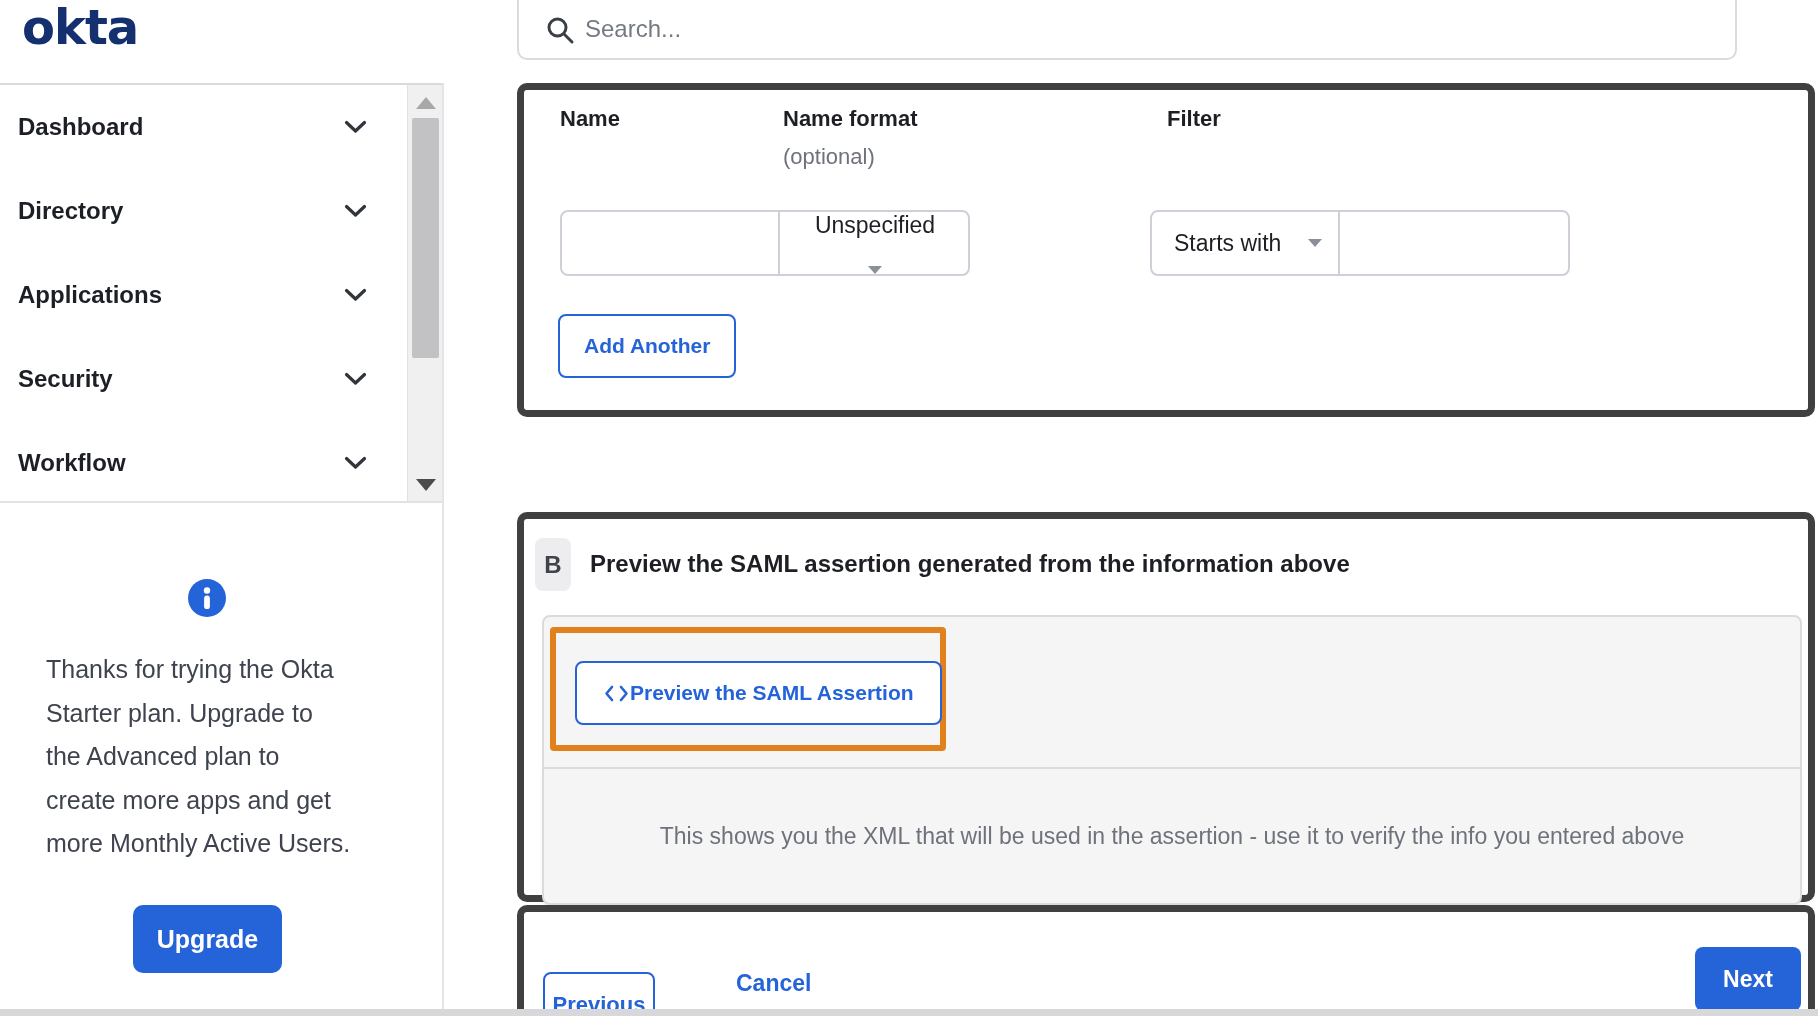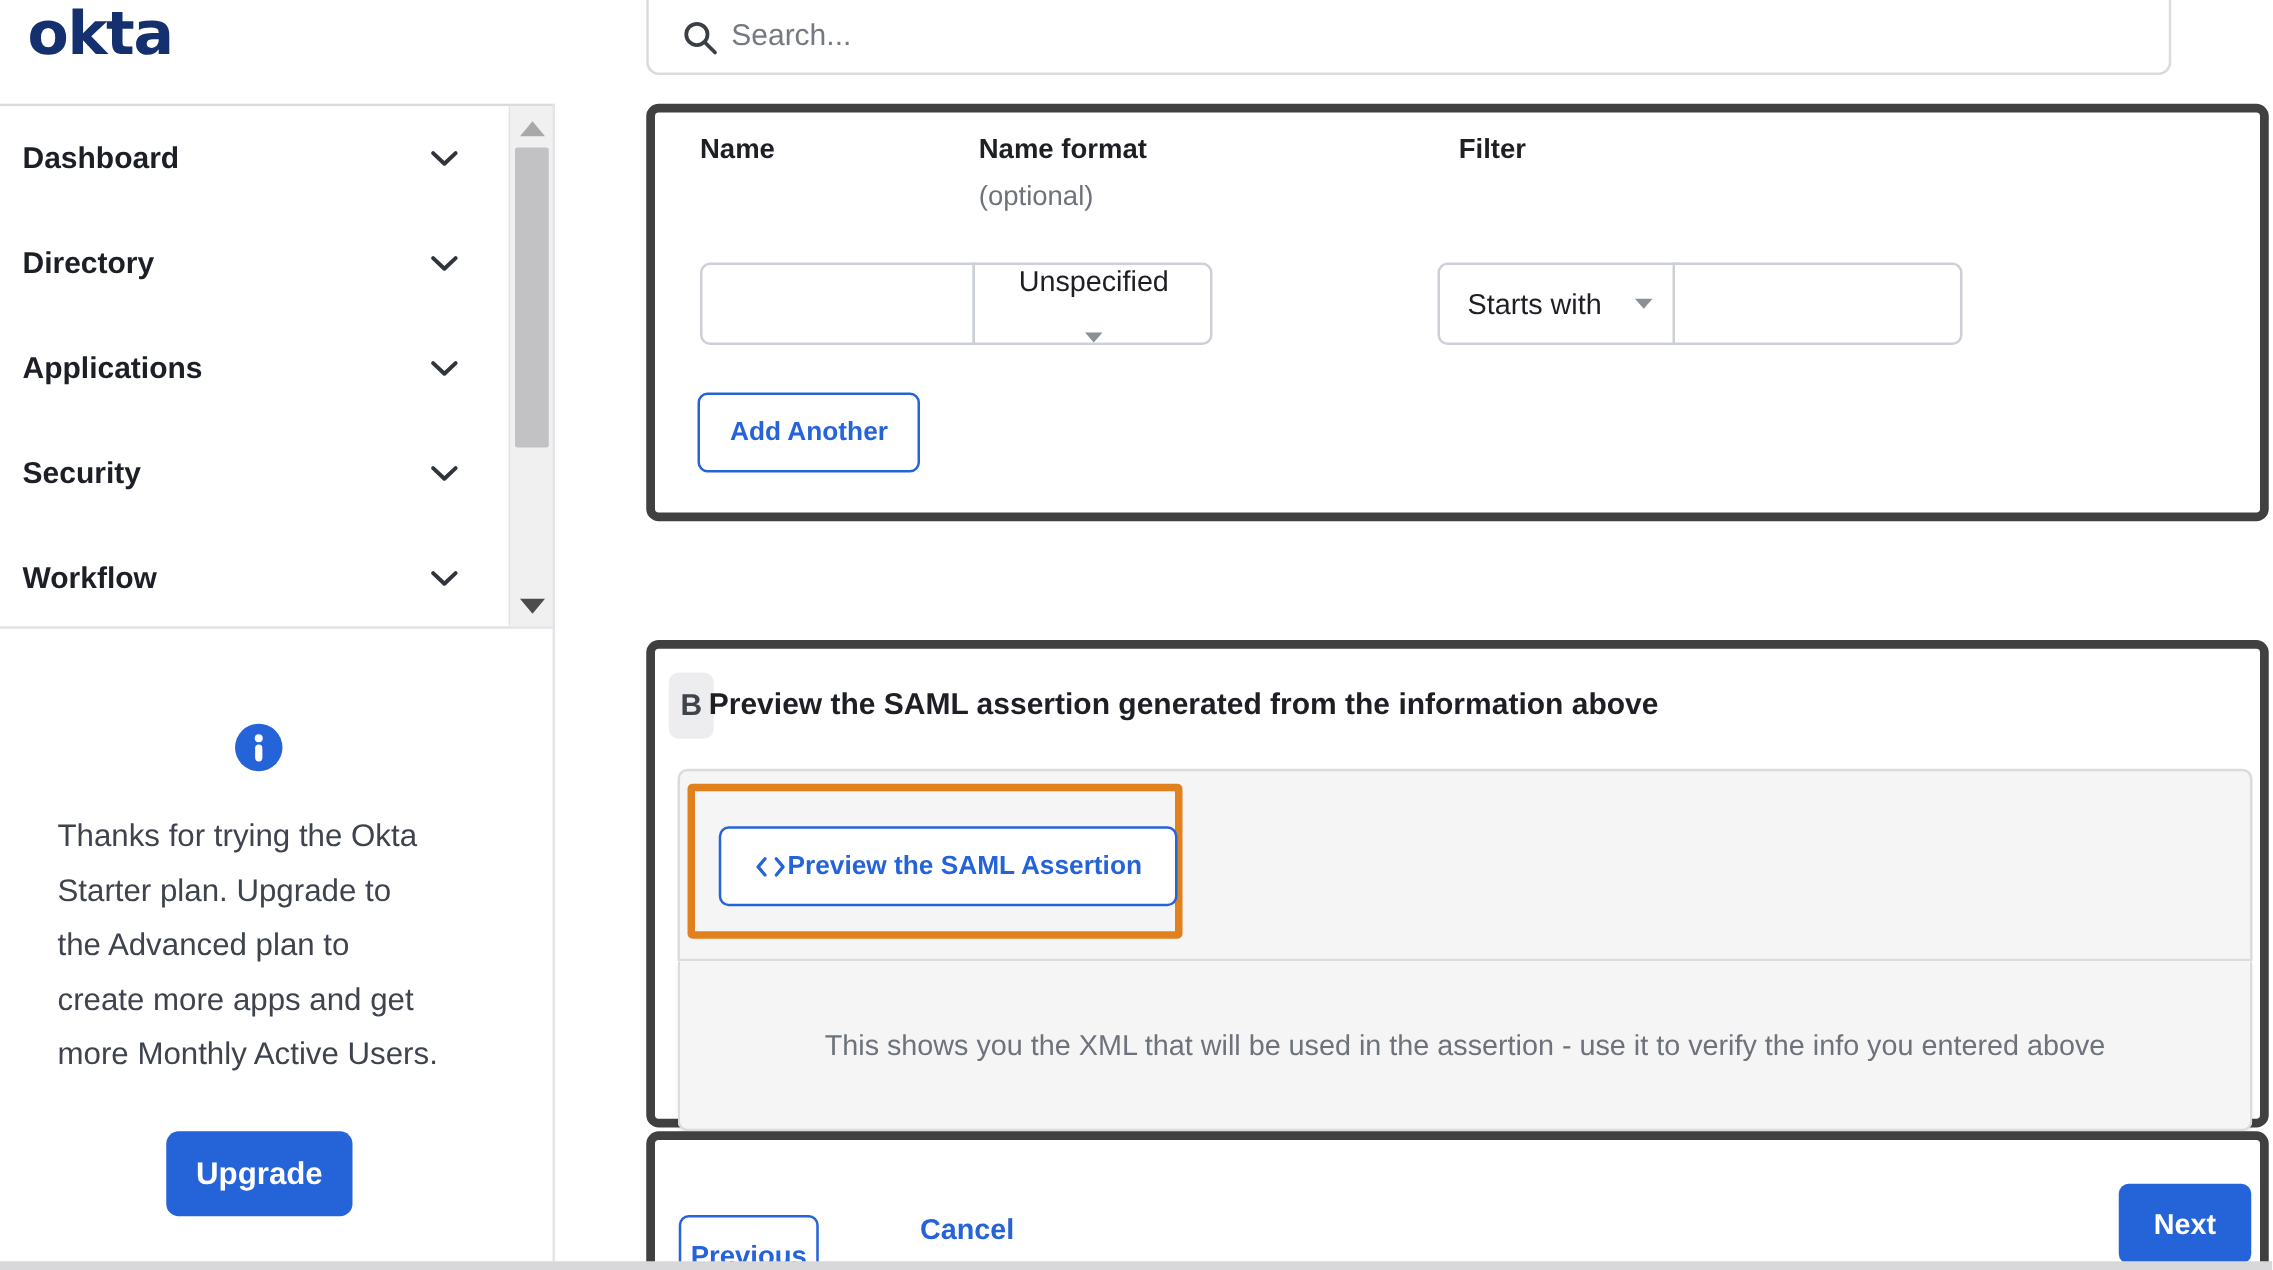--- a/index.html
+++ b/index.html
@@ -97,21 +97,21 @@
     font-weight:bold; cursor:pointer; font-family:inherit;
     display:flex; align-items:center; justify-content:center;
   }
   .add-another { position:absolute; left:34px; top:224px; height:64px; padding:0 24px; font-size:21px; }
   
   .step-badge {
     position:absolute; left:11px; top:19px; width:36px; height:53px;
     background:#ededef; border-radius:8px; display:flex; align-items:center; justify-content:center;
     font-size:24px; font-weight:bold; color:#40434c;
   }
-  .preview-heading { position:absolute; left:43px; top:31px; font-size:24px; font-weight:bold; color:#1d1f24; }
+  .preview-heading { position:absolute; left:66px; top:31px; font-size:24px; font-weight:bold; color:#1d1f24; }
   .gray-panel { position:absolute; left:18px; width:1260px; background:#f5f5f6; border:2px solid #dadbdd; }
   .gp-top    { top:96px;  height:154px; border-radius:8px 8px 0 0; }
   .gp-bottom {
     top:250px; height:136px; border-top:none; border-radius:0 0 8px 8px;
     display:flex; align-items:center; justify-content:center;
     box-shadow:0 3px 3px rgba(0,0,0,0.06);
   }
   .gp-bottom p { font-size:23px; color:#6e727b; }
   .orange-box {
     position:absolute; left:26px; top:108px; width:396px; height:124px;

